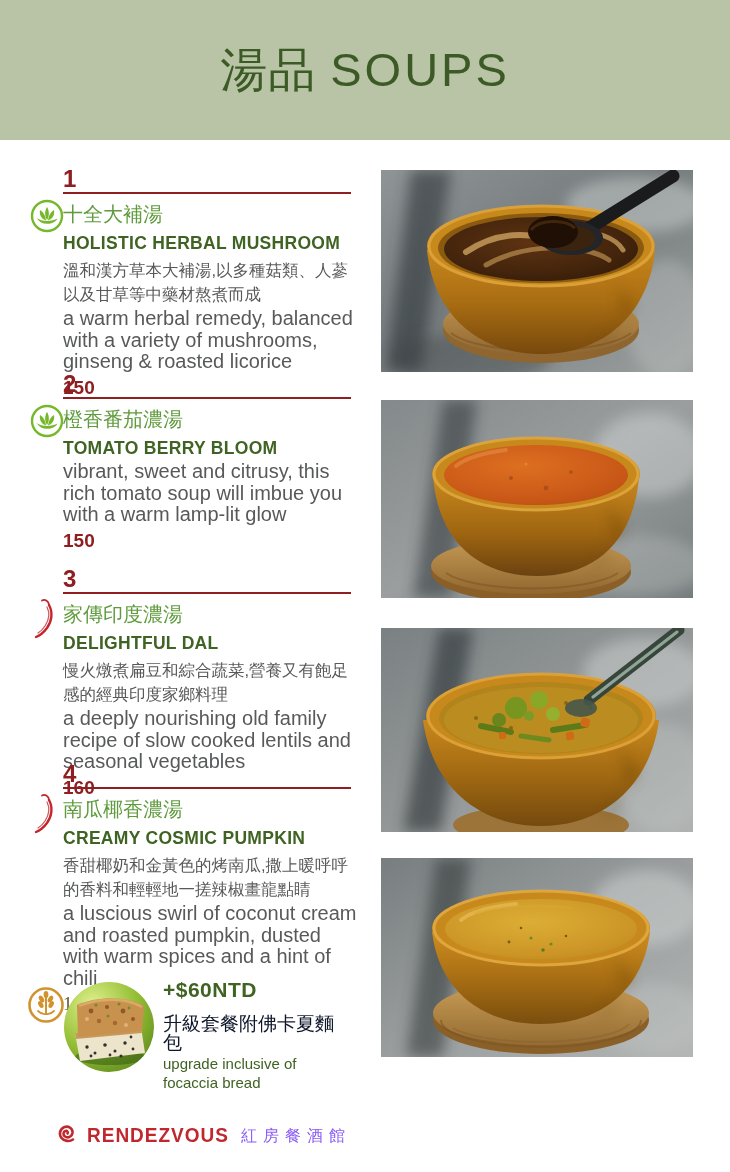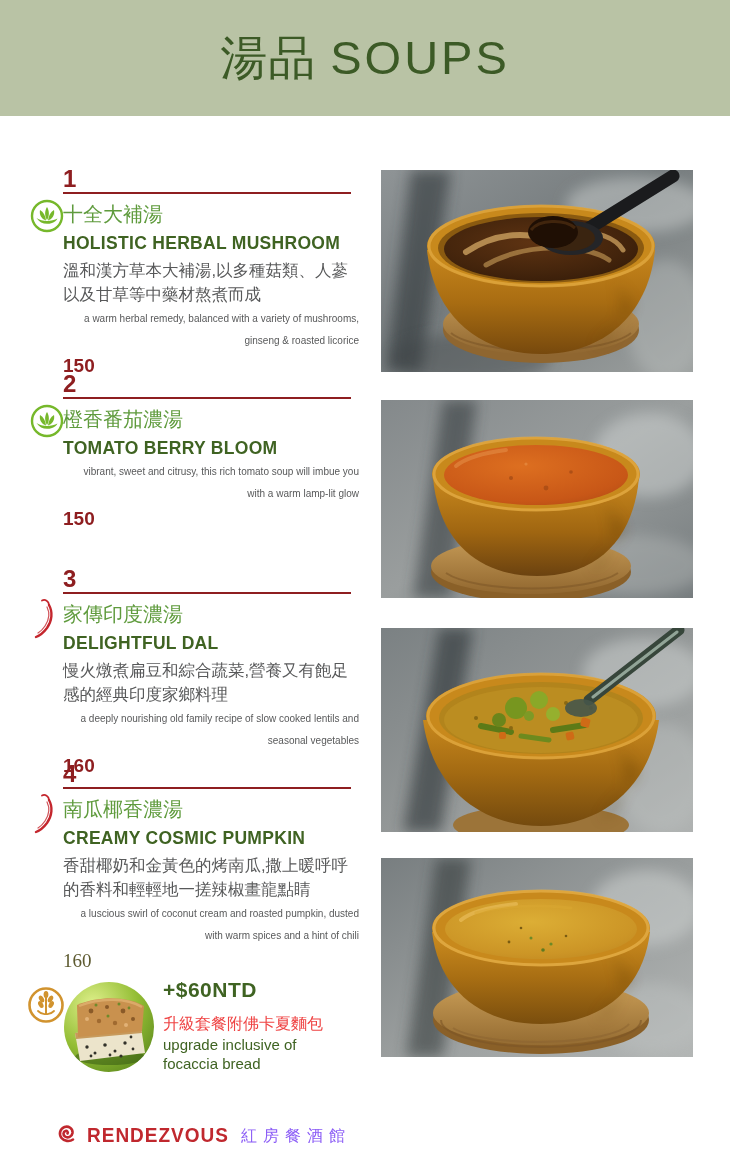--- a/index.html
+++ b/index.html
@@ -1,44 +1,44 @@
 <!DOCTYPE html>
 <html><head>
 <meta charset="utf-8">
 <style>
   html,body{margin:0;padding:0;background:#ffffff;}
   #page{position:relative;width:730px;height:1172px;margin:0 auto;background:#ffffff;overflow:hidden;
         font-family:"Liberation Sans",sans-serif;}
   
-  .band{position:absolute;left:0;top:0;width:730px;height:116px;background:#b9c3a5;
+  .band{position:absolute;left:0;top:0;width:730px;height:140px;background:#b9c3a5;
         display:flex;align-items:center;justify-content:center;}
   .band h1{margin:0;font-weight:400;font-size:47px;color:#3c5a26;letter-spacing:1px;}
   .band .en{letter-spacing:3px;font-weight:400;}
   
   .item{position:absolute;left:30px;width:330px;}
   .num{margin-left:33px;width:288px;font-size:24px;line-height:1;font-weight:700;color:#8e1e20;
        border-bottom:2px solid #8e1e20;padding-bottom:1px;}
   .badge{position:absolute;left:0;}
   .badge.leaf{top:32px;width:34px;height:34px;}
   .badge.chili{top:30px;left:4px;width:22px;height:44px;}
   .name-zh{margin:7px 0 0 33px;font-size:20px;line-height:26px;color:#5f9b3d;}
   .name-en{margin:5px 0 0 33px;font-size:17.5px;line-height:22px;font-weight:700;color:#3f6322;letter-spacing:.3px;}
   .desc-zh{margin:5px 0 0 33px;width:292px;font-size:16.5px;line-height:23.5px;color:#58595a;}
-  .desc-en{margin:2px 0 0 33px;width:296px;font-size:10px;line-height:21.5px;color:#58595a;text-align:right;}
+  .desc-en{margin:2px 0 0 33px;width:296px;font-size:20px;line-height:21.5px;color:#58595a;}
   .price{margin:4px 0 0 33px;font-size:19px;line-height:22px;font-weight:600;color:#8e1e20;}
   .price.serif{font-family:"Liberation Serif",serif;font-weight:400;color:#5d5a30;}
   
   .photo{position:absolute;left:381px;width:312px;overflow:hidden;}
   .photo svg{display:block;}
   
   .wheat{position:absolute;left:26px;top:985px;width:40px;height:40px;}
   .focaccia{position:absolute;left:63px;top:981px;width:92px;height:92px;}
   .upgrade-text{position:absolute;left:163px;top:978px;width:180px;}
   .up-price{font-size:21px;font-weight:700;color:#3f6322;letter-spacing:.5px;}
-  .up-zh{margin-top:12px;font-size:16px;line-height:19px;color:#ef4444;}
+  .up-zh{margin-top:12px;font-size:19px;line-height:19px;color:#0f172a;}
   .up-en{margin-top:2px;font-size:15px;line-height:19px;color:#3f6322;width:160px;}
   
   .footer{position:absolute;left:55px;top:1122px;display:flex;align-items:center;gap:8px;}
   .brand{font-size:19px;font-weight:700;color:#c0282e;letter-spacing:1px;transform:scaleY(1.05);}
   .brand-zh{font-size:16px;color:#8b5cf6;letter-spacing:6px;margin-left:4px;}
 </style>
 </head>
 <body>
 
 <div id="page">

